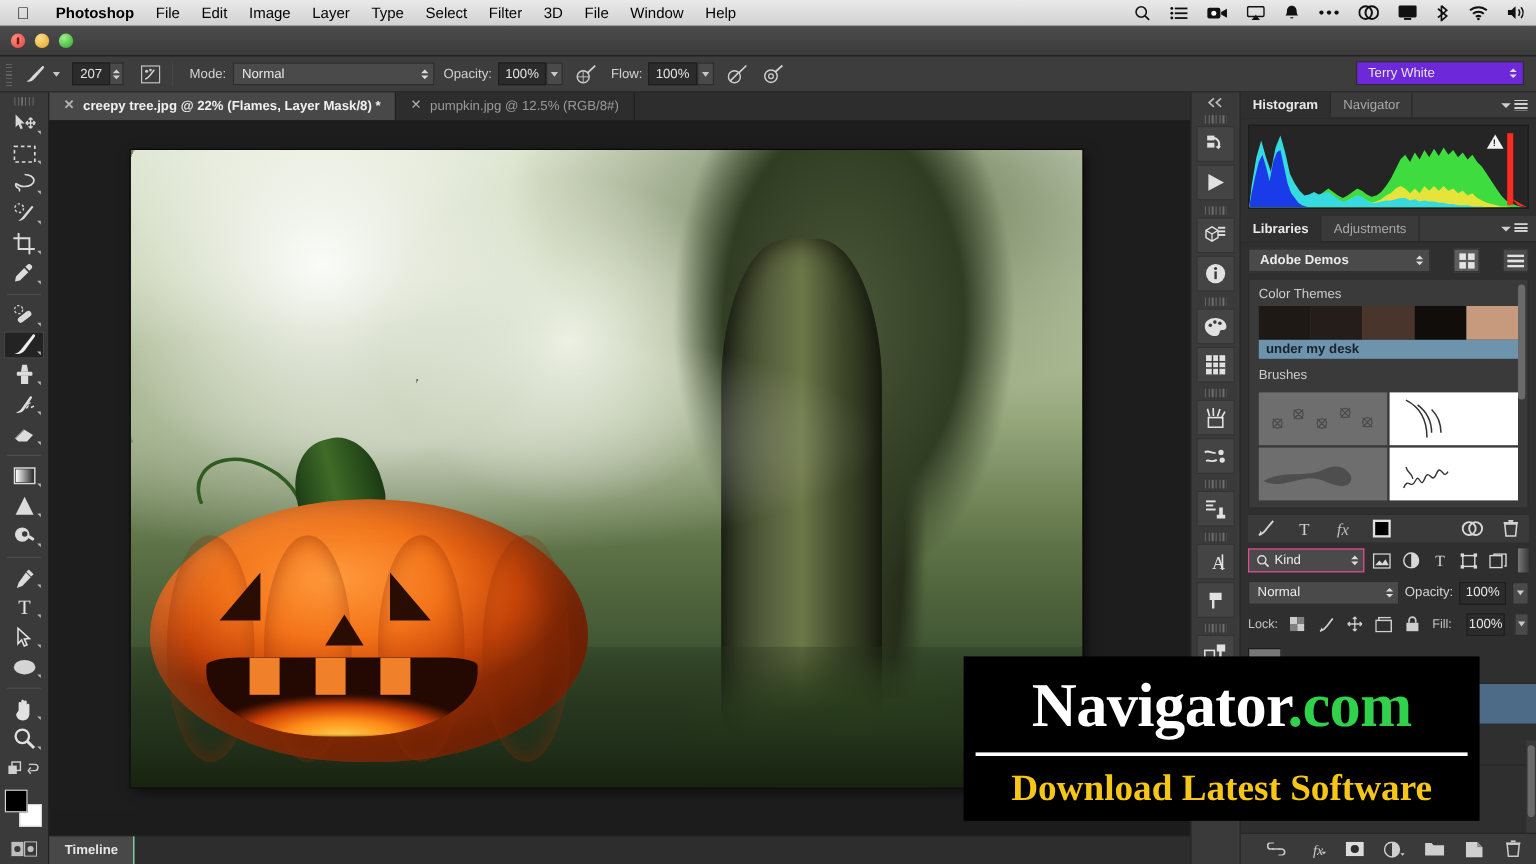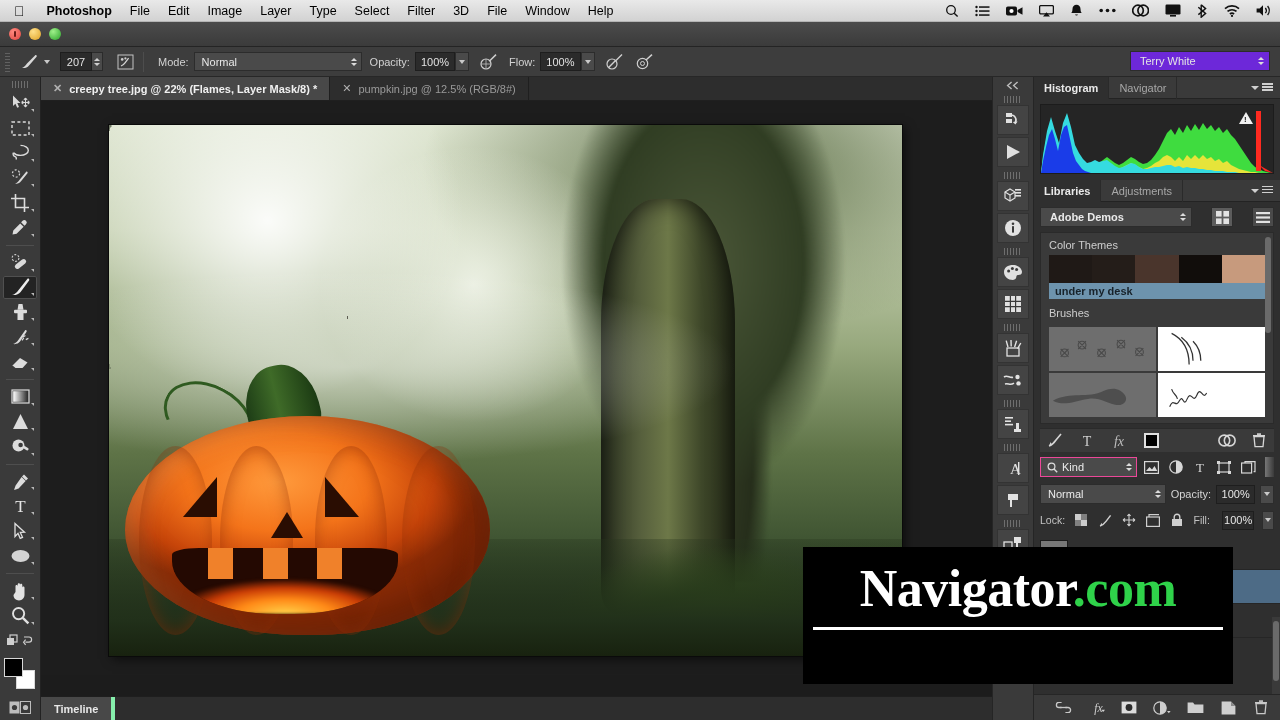--- a/index.html
+++ b/index.html
@@ -251,21 +251,21 @@
     border-top:4px solid transparent;border-bottom:4px solid transparent;border-left:6px solid #c6c6c6; }
 
   
   .timelinebar {
     position:absolute; left:41px; top:696px; width:951px; height:24px;
     background:#2d2d2d; border-top:1px solid #1e1e1e; display:flex;
   }
   .tl-tab {
     padding:0 13px; display:flex; align-items:center;
     background:#484848; color:#e8e8e8; font-size:11px; font-weight:bold;
-    border-right:4px solid #86efac;
+    border-right:1px solid #86efac;
   }
 
   
   .rail {
     position:absolute; left:992px; top:77px; width:42px; height:643px;
     background:#3a3a3a; border-left:1px solid #252525; border-right:1px solid #252525;
     display:flex; flex-direction:column; align-items:center;
   }
   .rail-collapse { width:100%; height:16px; display:flex; align-items:center; justify-content:center; }
   .rail-grip { width:18px;height:7px;margin:3px 0 2px;
@@ -1153,15 +1153,16 @@
           </svg>
       </span>
     </div>
   </div>
 
   <div class="watermark">
     <div class="wm-main">
       <span class="wm-w">Navigator</span><span class="wm-g">.com</span>
     </div>
     <div class="wm-rule"></div>
+    <div class="wm-sub">Download Latest Software</div>
   </div>
 
 </div>
 
 </body></html>

